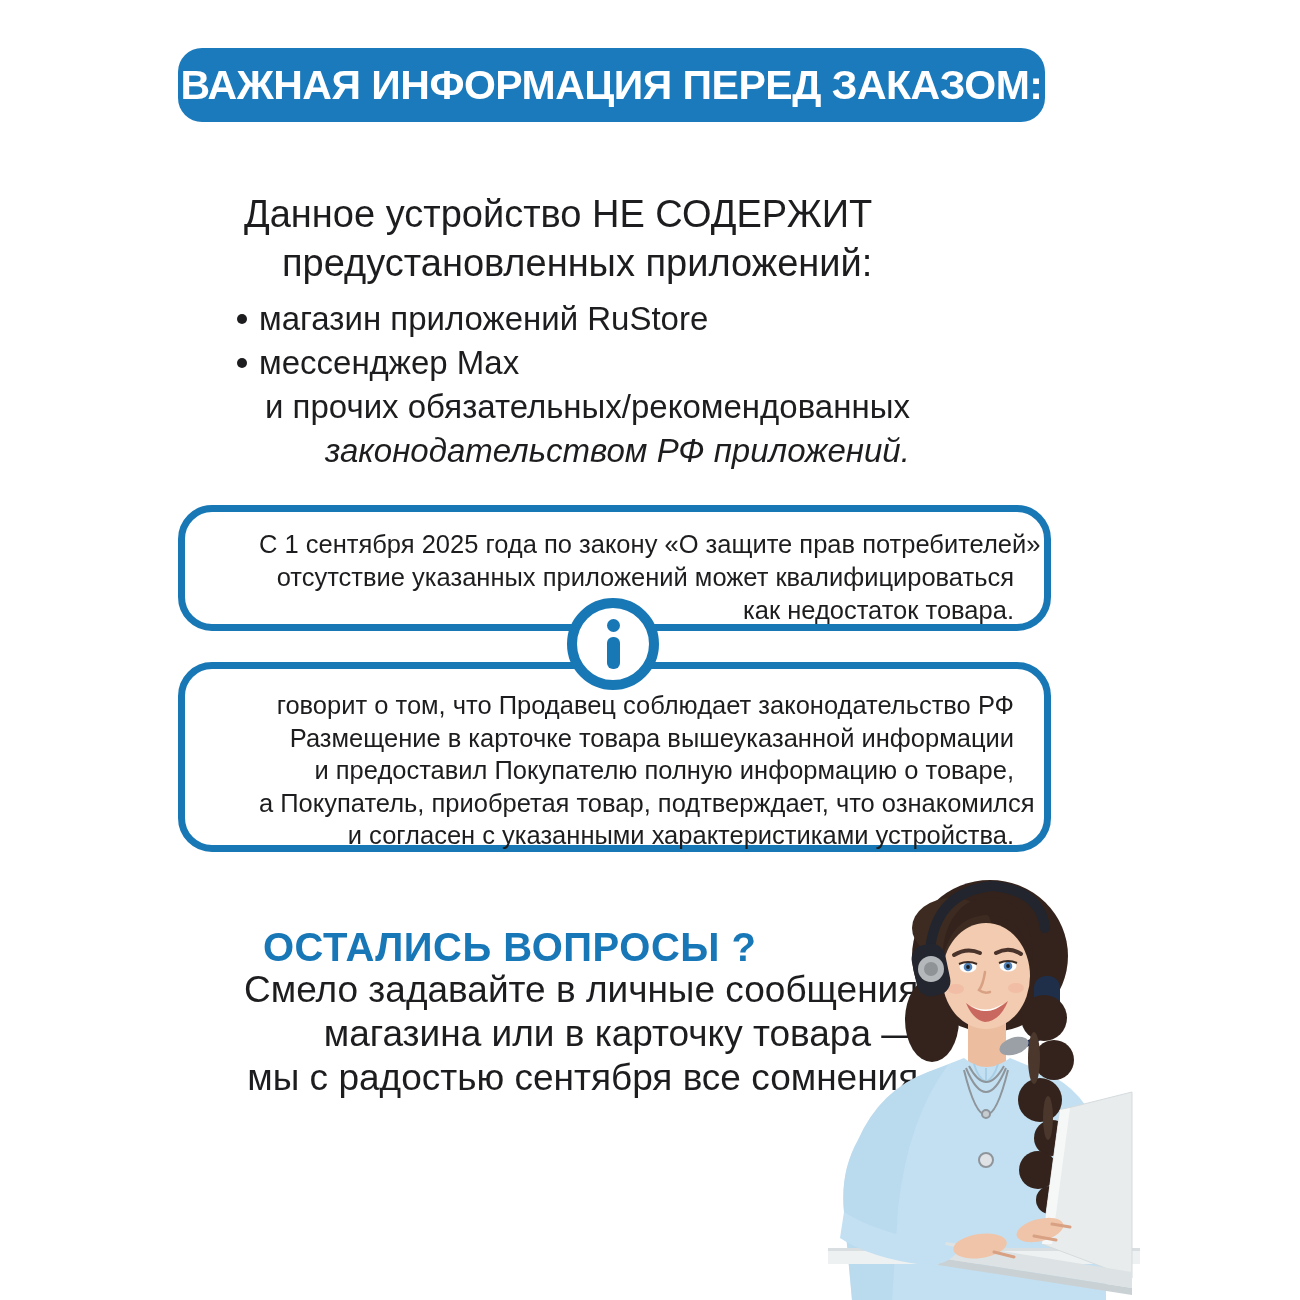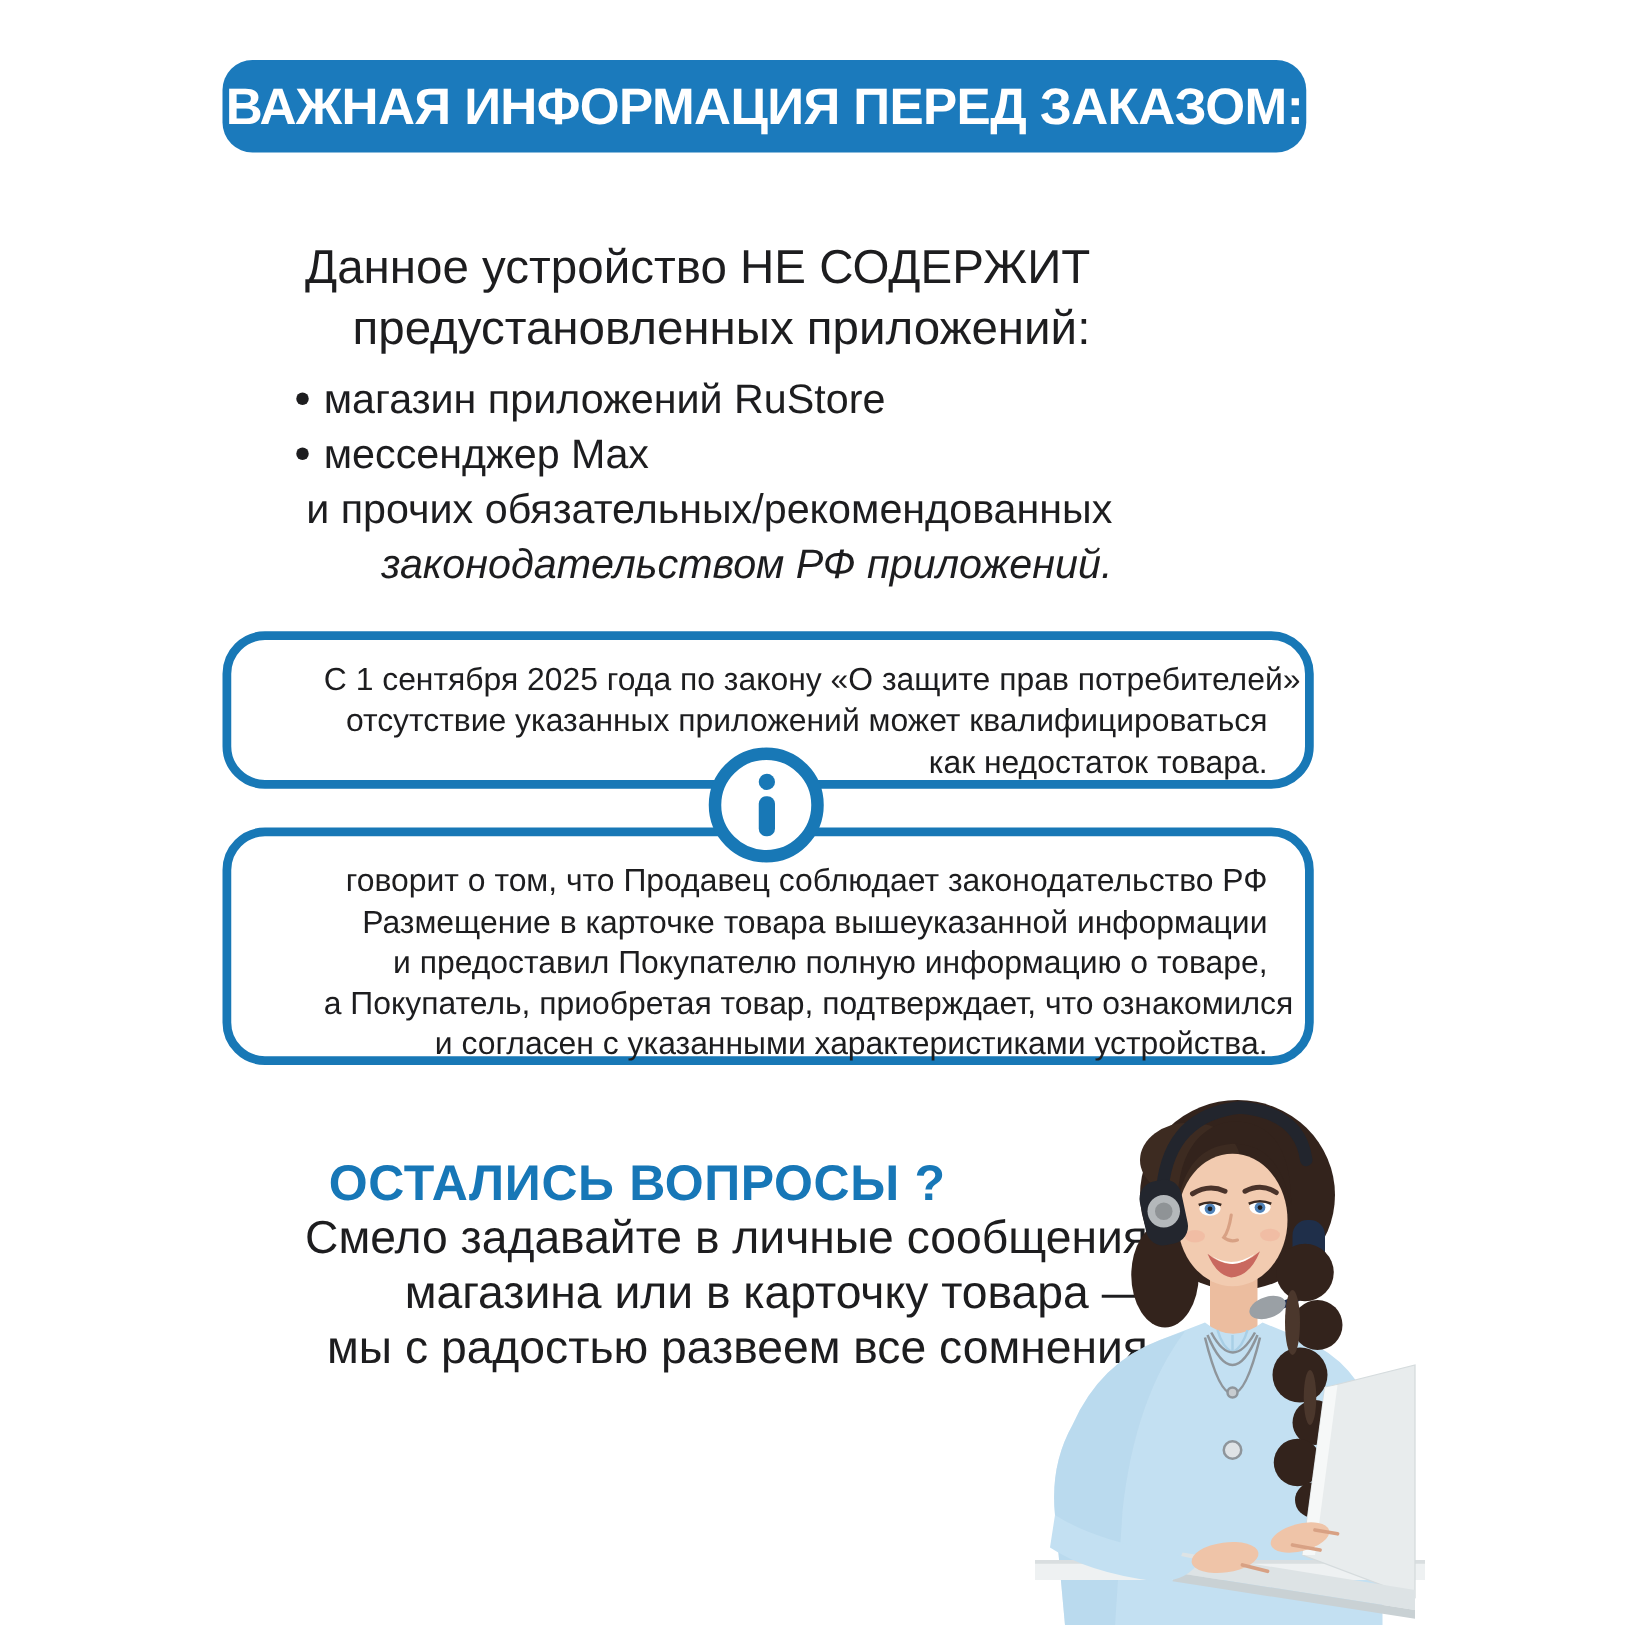--- a/index.html
+++ b/index.html
@@ -25,21 +25,21 @@
   }
   
   .intro{position:absolute;left:244px;top:190px;font-size:38px;line-height:49px;}
   
   .bullets{position:absolute;left:237px;top:297px;font-size:33px;line-height:44px;}
   .bullet-row{display:flex;align-items:flex-start;}
   .bullet-dot{
     flex:0 0 auto;width:10px;height:10px;border-radius:50%;
     background:var(--text-color);margin:17px 12px 0 0;
   }
-  .cont-1{margin-left:8px;}
+  .cont-1{margin-left:28px;}
   .cont-2{margin-left:21px;font-style:italic;}
   
   .note-box{
     position:absolute;left:178px;width:873px;box-sizing:border-box;
     border:7px solid var(--border-blue);border-radius:34px;background:#fff;
   }
   .note-box-1{top:505px;height:126px;padding:16px 30px 0 74px;}
   .note-box-2{top:662px;height:190px;padding:20px 30px 0 74px;}
   .note-line{font-size:25.5px;line-height:33px;white-space:nowrap;}
   .note-box-2 .note-line{line-height:32.5px;}
@@ -104,21 +104,21 @@
     <div class="note-line">и предоставил Покупателю полную информацию о товаре,</div>
     <div class="note-line">а Покупатель, приобретая товар, подтверждает, что ознакомился</div>
     <div class="note-line">и согласен с указанными характеристиками устройства.</div>
   </section>
 
   <h2 class="questions-heading">ОСТАЛИСЬ ВОПРОСЫ ?</h2>
 
   <section class="questions-text">
     <div>Смело задавайте в личные сообщения</div>
     <div>магазина или в карточку товара —</div>
-    <div>мы с радостью развеем все сомнения</div>
+    <div>мы с радостью сентября все сомнения</div>
   </section>
 
   <svg class="support-photo" viewBox="0 0 312 432" xmlns="http://www.w3.org/2000/svg" role="img">
 
     <g>
       <ellipse cx="162" cy="88" rx="78" ry="76" fill="#33231c"></ellipse>
       <ellipse cx="104" cy="152" rx="27" ry="42" fill="#33231c"></ellipse>
       <ellipse cx="124" cy="60" rx="40" ry="30" fill="#3d2b21"></ellipse>
     </g>
 

